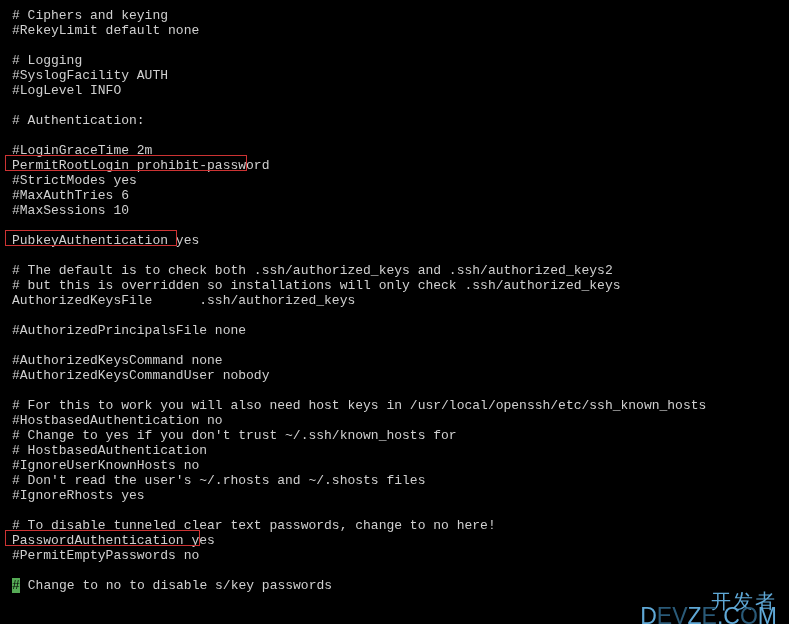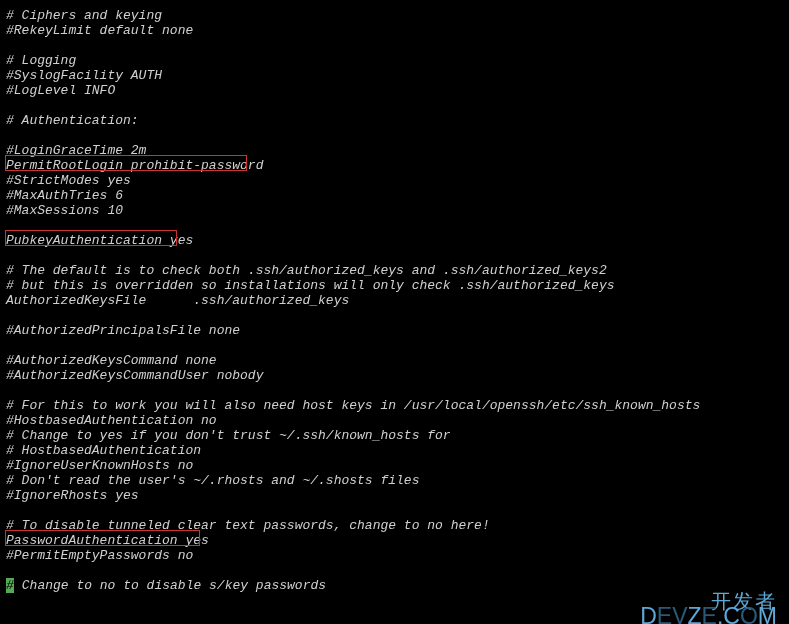--- a/index.html
+++ b/index.html
@@ -8,23 +8,22 @@
   color: #d0d0d0;
   font-family: "Courier New", monospace;
   font-size: 13px;
   line-height: 15px;
   width: 789px;
   height: 624px;
   overflow: hidden;
   position: relative;
 }
 .editor {
-  padding: 8px 6px;
+  padding: 8px 12px;
   white-space: pre;
-  font-style: italic;
 }
 .line { position: relative; height: 15px; }
 .box {
   position: absolute;
   border: 1px solid #cc3333;
   pointer-events: none;
 }
 .box1 { left: 5px; top: 155px; width: 242px; height: 16px; }
 .box2 { left: 5px; top: 230px; width: 172px; height: 16px; }
 .box3 { left: 5px; top: 530px; width: 195px; height: 16px; }

